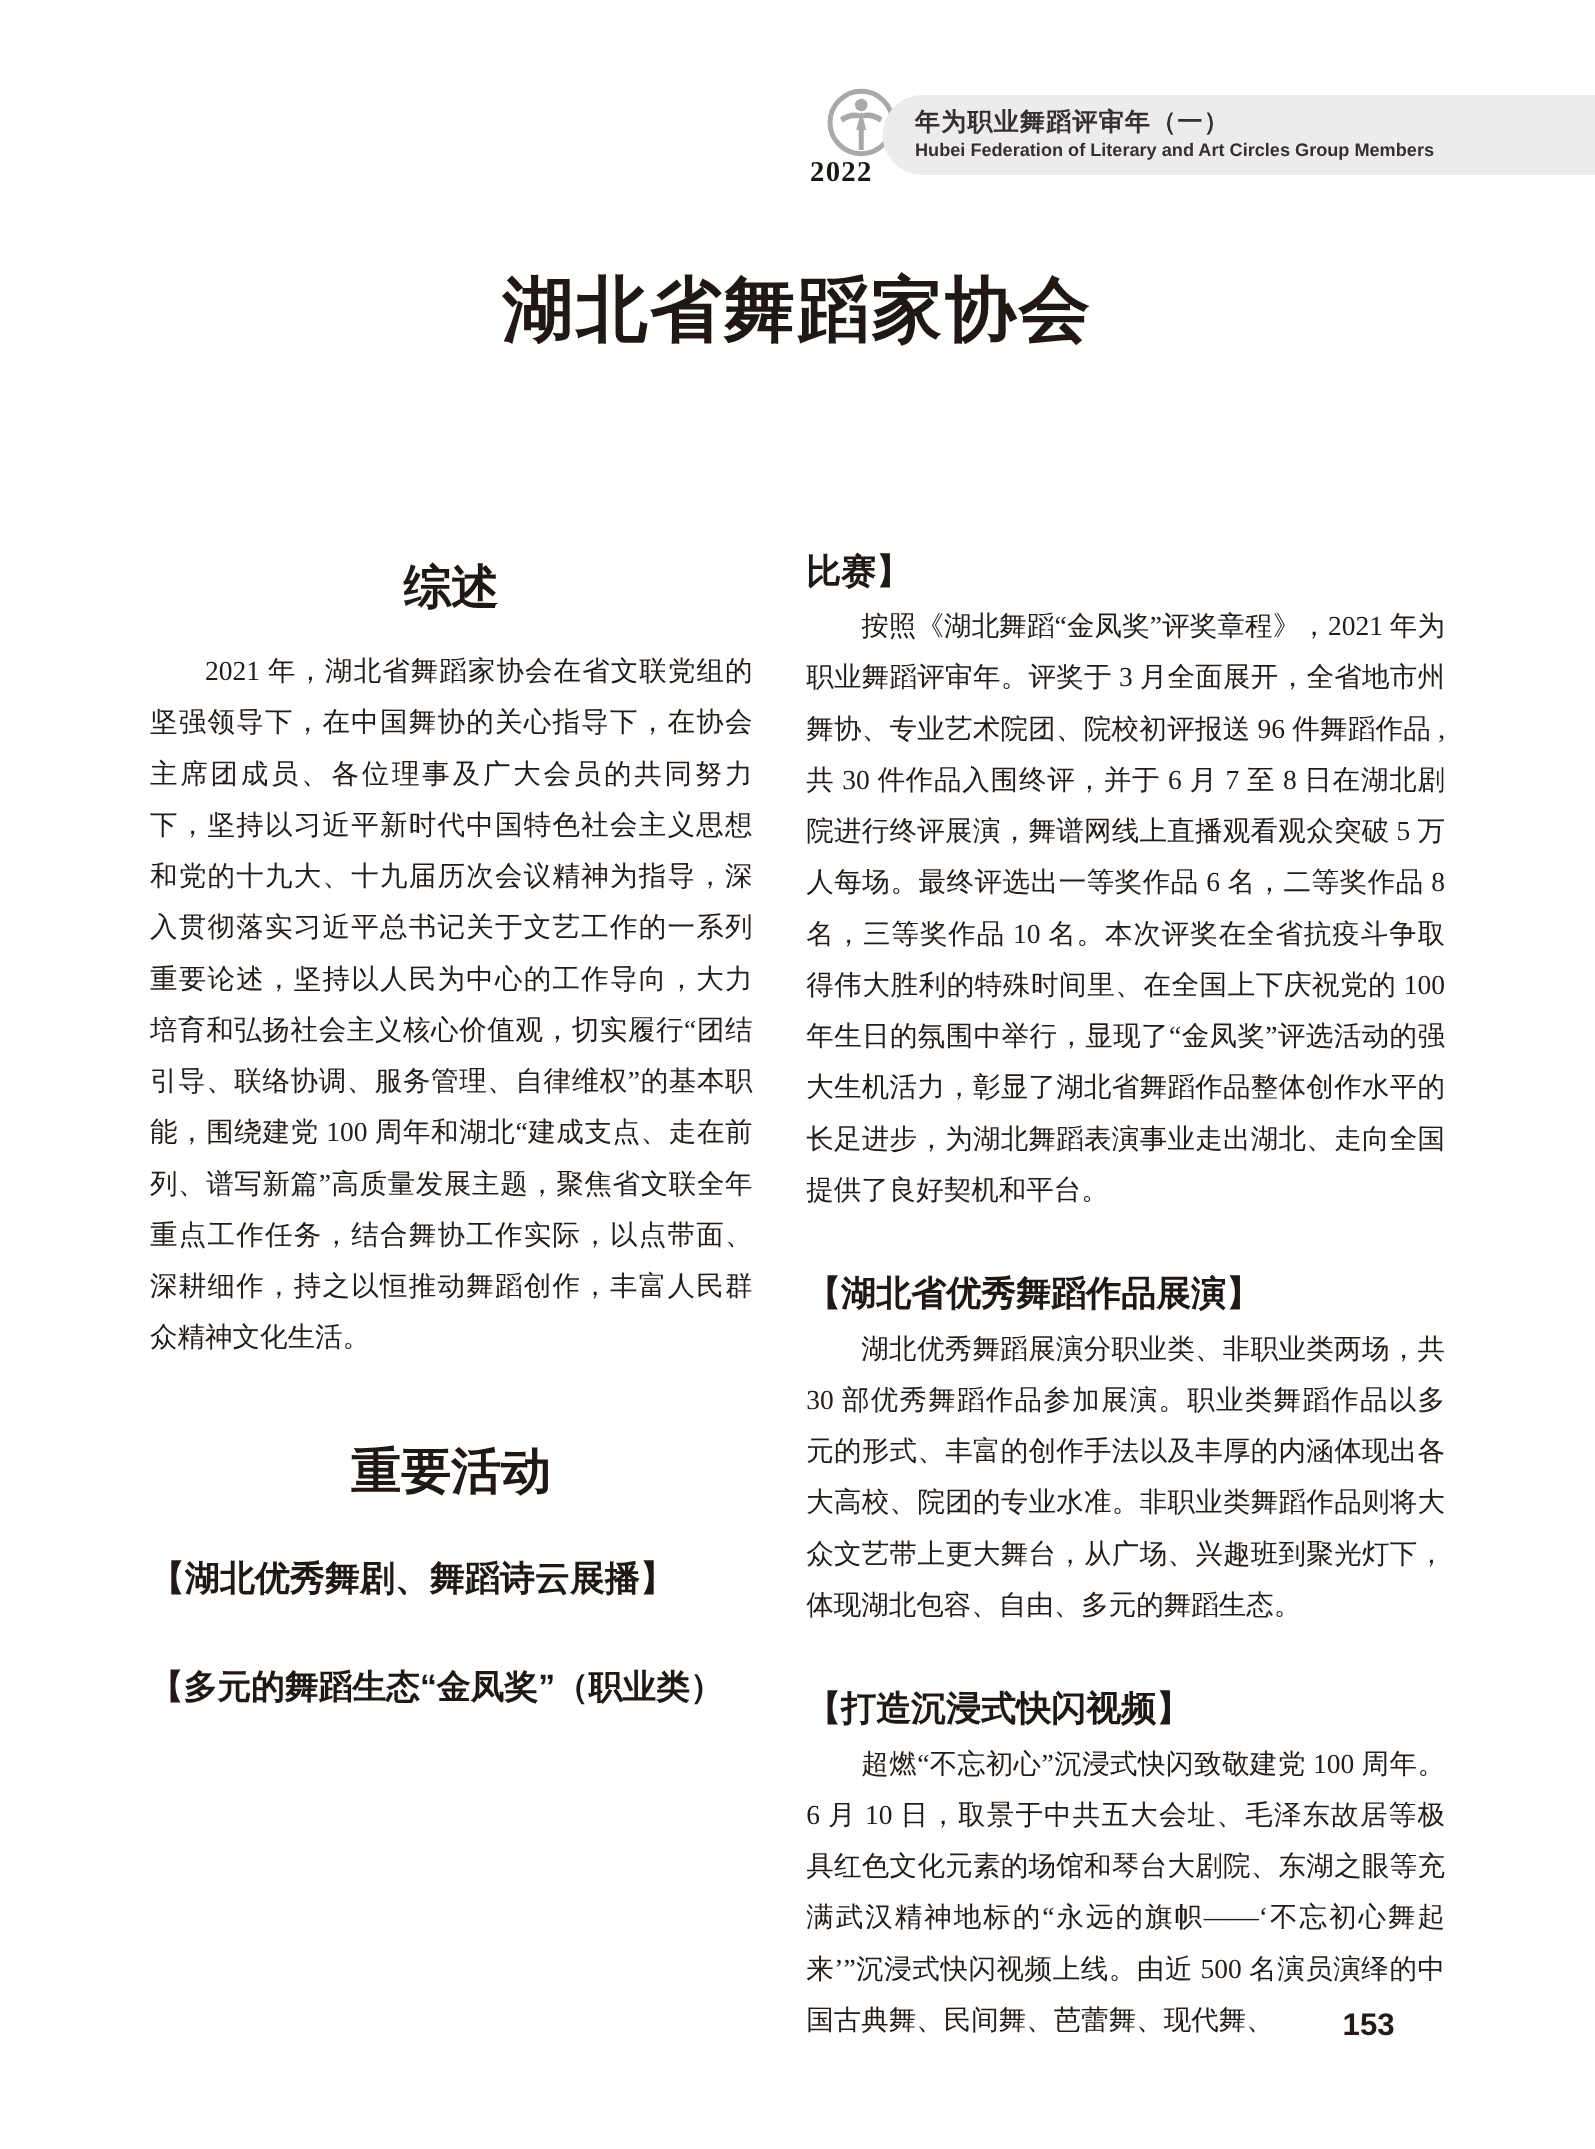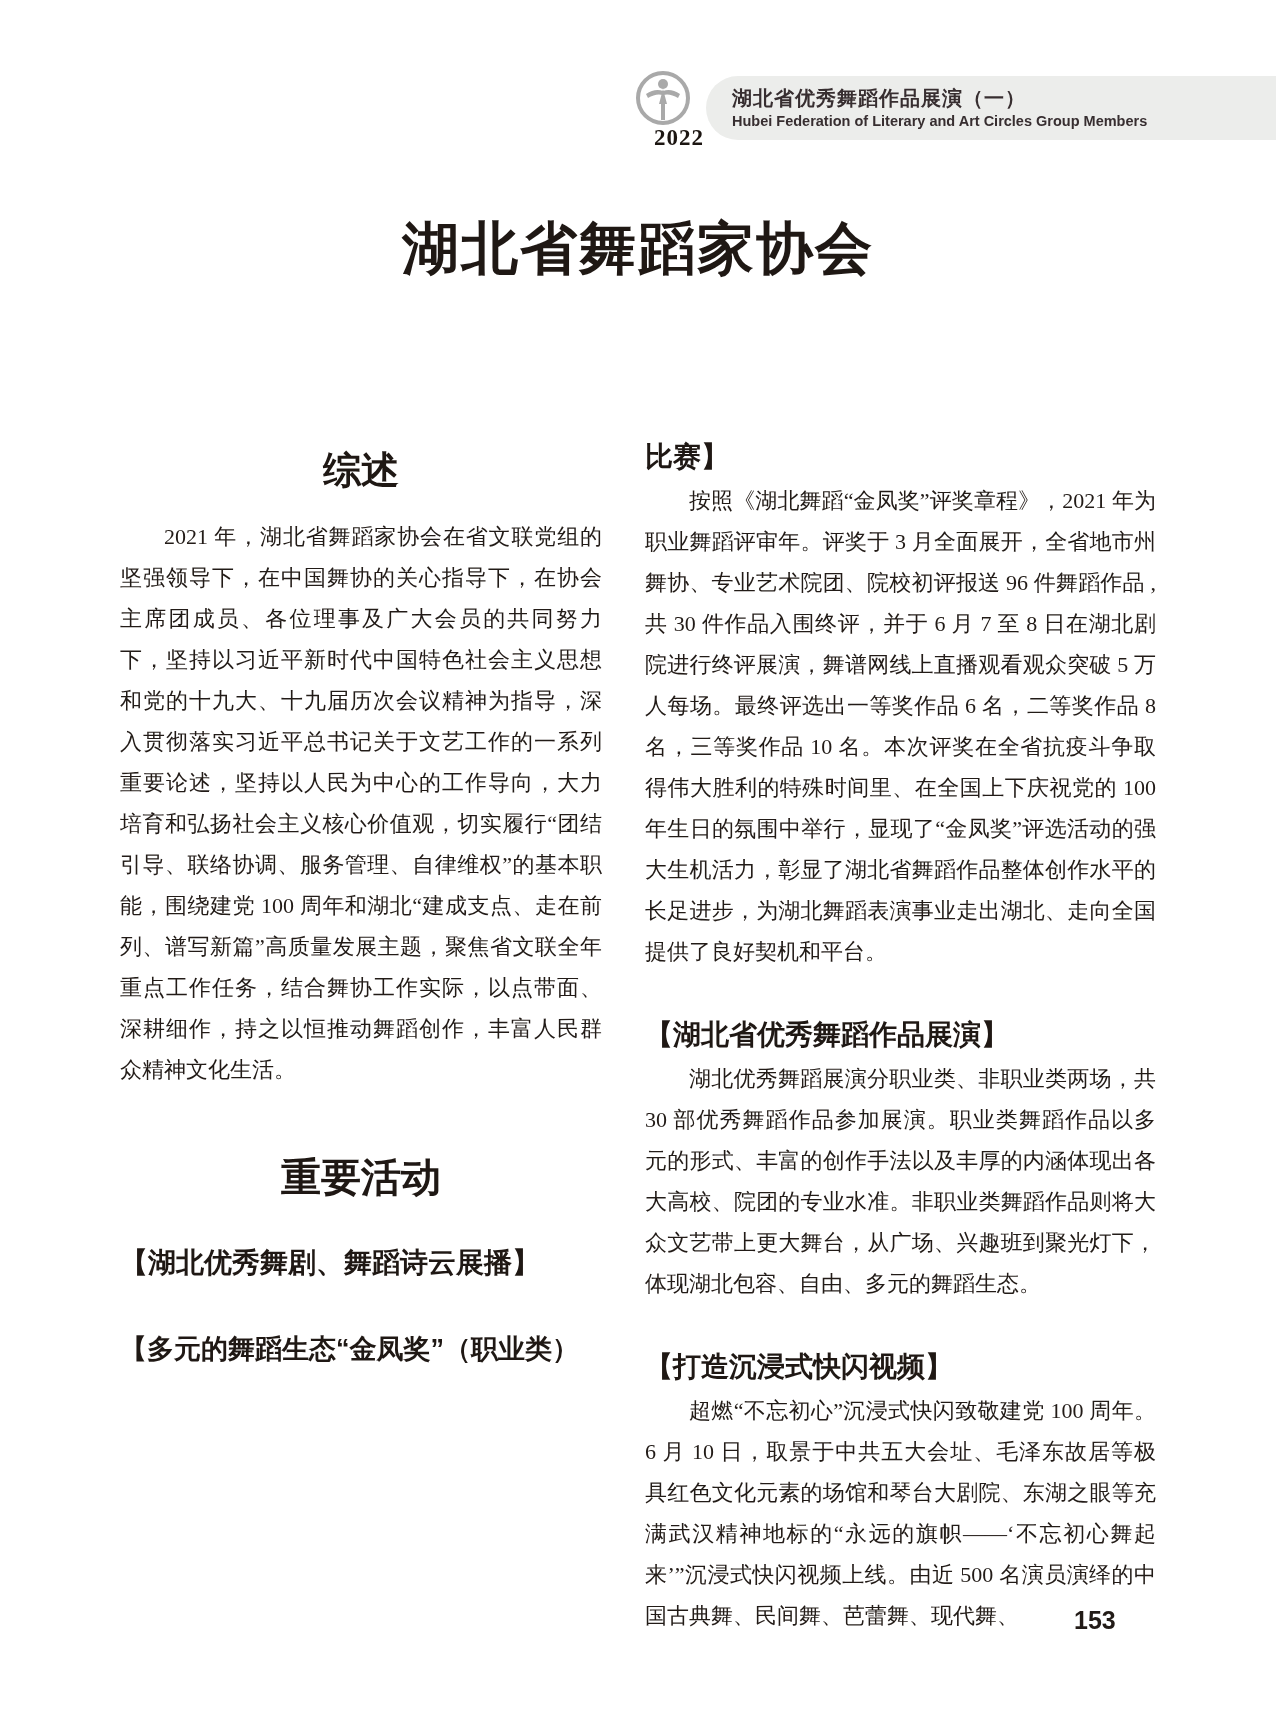--- a/index.html
+++ b/index.html
@@ -2,21 +2,21 @@
 <html><head>
 <meta charset="utf-8">
 <style>
   html,body{margin:0;padding:0;}
   body{
     width:1276px;height:1719px;position:relative;background:#ffffff;
     font-family:"Liberation Serif","DejaVu Serif",serif;
     color:#221b17;overflow:hidden;
   }
   
-  .hdr-logo{position:absolute;left:622px;top:70px;width:82px;text-align:right;}
+  .hdr-logo{position:absolute;left:648px;top:70px;width:82px;text-align:left;}
   .hdr-logo svg{display:block;margin:0 auto;}
   .hdr-year{font-family:"Liberation Serif",serif;font-weight:bold;font-size:23px;
     color:#1c1612;letter-spacing:1px;line-height:24px;margin-top:-2px;}
   .hdr-banner{
     position:absolute;left:706px;top:76px;right:0;height:64px;
     background:#ecedeb;border-radius:32px 0 0 32px;
     display:flex;flex-direction:column;justify-content:center;
     padding-left:26px;box-sizing:border-box;
   }
   .hdr-title-cn{font-family:"Liberation Sans","DejaVu Sans",sans-serif;
@@ -71,21 +71,21 @@
         <circle cx="30" cy="14" r="5"></circle>
         <path d="M30 19 L26 34 L28 34 L28 50 L32 50 L32 34 L34 34 Z"></path>
         <path d="M13 24 Q22 18 30 21 Q38 18 47 24 L45 28 Q37 23 30 25 Q23 23 15 28 Z"></path>
       </g>
     </svg>
   </span>
   <div class="hdr-year">2022</div>
 </div>
 
 <div class="hdr-banner">
-  <div class="hdr-title-cn">湖北省优秀舞蹈作品展演（一）</div>
+  <div class="hdr-title-cn">年为职业舞蹈评审年（一）</div>
   <div class="hdr-title-en">Hubei Federation of Literary and Art Circles Group Members</div>
 </div>
 
 <div class="page-title">湖北省舞蹈家协会</div>
 
 <div class="columns">
 
   <div class="col col-left">
     <h2 class="h-center h-overview">综述</h2>
     <p class="body-text">2021 年，湖北省舞蹈家协会在省文联党组的坚强领导下，在中国舞协的关心指导下，在协会主席团成员、各位理事及广大会员的共同努力下，坚持以习近平新时代中国特色社会主义思想和党的十九大、十九届历次会议精神为指导，深入贯彻落实习近平总书记关于文艺工作的一系列重要论述，坚持以人民为中心的工作导向，大力培育和弘扬社会主义核心价值观，切实履行“团结引导、联络协调、服务管理、自律维权”的基本职能，围绕建党 100 周年和湖北“建成支点、走在前列、谱写新篇”高质量发展主题，聚焦省文联全年重点工作任务，结合舞协工作实际，以点带面、深耕细作，持之以恒推动舞蹈创作，丰富人民群众精神文化生活。</p>

